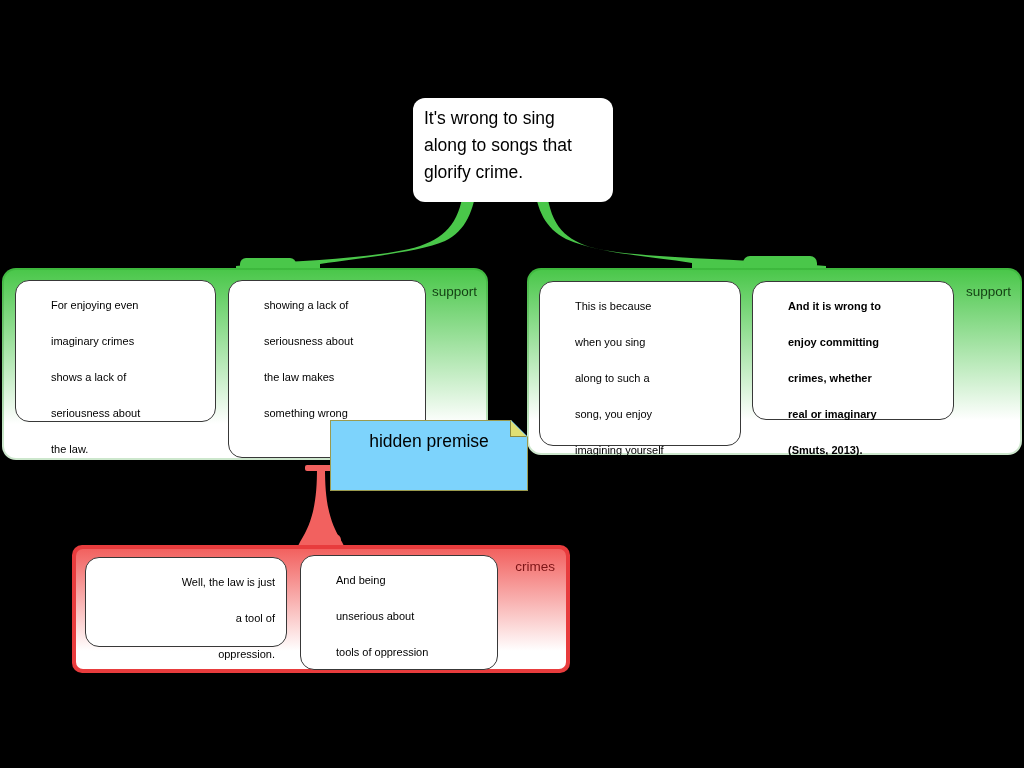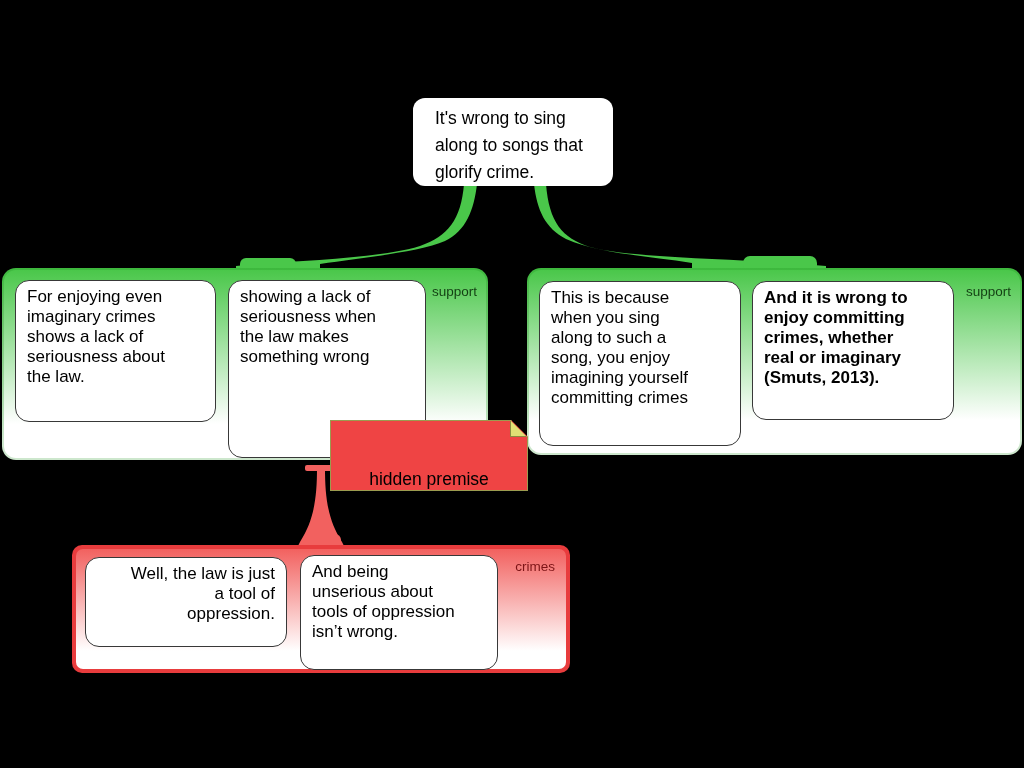--- a/index.html
+++ b/index.html
@@ -3,23 +3,23 @@
 <meta charset="utf-8">
 <style>
   html,body{margin:0;padding:0;background:#000;}
   #canvas{
     position:relative;width:1024px;height:768px;background:#000;overflow:hidden;
     font-family:"Liberation Sans",sans-serif;color:#000;
   }
   #connectors{position:absolute;left:0;top:0;z-index:1;}
   
   .claim-box{
-    position:absolute;left:413px;top:98px;width:200px;height:88px;
+    position:absolute;left:413px;top:98px;width:200px;height:104px;
     background:#ffffff;border-radius:12px;z-index:3;
-    box-sizing:border-box;padding:7px 12px 0 22px;
+    box-sizing:border-box;padding:7px 12px 0 11px;
   }
   .claim-box .txt{font-size:17.5px;line-height:27px;white-space:pre-line;}
   
   .group{position:absolute;z-index:2;box-sizing:border-box;}
   .group-green{
     padding:2px;border-radius:14px;
     background:linear-gradient(180deg,#3db83d 0%,#cde7cd 90%);
   }
   .group-green .group-inner{
     width:100%;height:100%;border-radius:12px;box-sizing:border-box;position:relative;
@@ -39,33 +39,33 @@
     position:absolute;top:15px;right:9px;font-size:13.5px;line-height:14px;
   }
   .group-label.support{color:#133f13;}
   .group-label.oppose{color:#7c1416;top:11px;right:11px;}
   
   .node{
     position:absolute;z-index:3;background:#ffffff;
     border:1.5px solid #383838;border-radius:14px;
     box-sizing:border-box;padding:6px 11px;
   }
-  .node .txt{font-size:17px;line-height:20px;white-space:pre-line;display:block;}
+  .node .txt{font-size:11px;line-height:36px;white-space:pre-line;display:block;margin-left:24px;}
   #node-a{left:15px; top:280px;width:201px;height:142px;}
   #node-b{left:228px;top:280px;width:198px;height:178px;}
   #node-c{left:539px;top:281px;width:202px;height:165px;}
   #node-d{left:752px;top:281px;width:202px;height:139px;font-weight:bold;}
   #node-e{left:85px; top:557px;width:202px;height:90px;text-align:right;}
   #node-f{left:300px;top:555px;width:198px;height:115px;}
   
   .note{
     position:absolute;left:330px;top:420px;width:198px;height:71px;z-index:5;
-    background:#ef4444;border:1px solid #9b9b4f;box-sizing:border-box;
+    background:#7dd3fc;border:1px solid #9b9b4f;box-sizing:border-box;
     clip-path:polygon(0 0,calc(100% - 17px) 0,100% 17px,100% 100%,0 100%);
-    display:flex;align-items:flex-end;justify-content:center;
+    display:flex;align-items:flex-start;justify-content:center;
   }
   .note .txt{font-size:17.5px;font-family:cursive,sans-serif;padding-top:10px;}
   .note-flap{
     position:absolute;top:0;right:0;width:17px;height:17px;z-index:6;
     background:#e0e074;border-left:1px solid #8a8a40;border-bottom:1px solid #8a8a40;
     clip-path:polygon(0 0,100% 100%,0 100%);box-sizing:border-box;
   }
 </style>
 </head>
 <body>
@@ -112,21 +112,21 @@
 
   <div class="node" id="node-a">
     <span class="txt">For enjoying even
 imaginary crimes
 shows a lack of
 seriousness about
 the law.</span>
   </div>
   <div class="node" id="node-b">
     <span class="txt">showing a lack of
-seriousness when
+seriousness about
 the law makes
 something wrong</span>
   </div>
   <div class="node" id="node-c">
     <span class="txt">This is because
 when you sing
 along to such a
 song, you enjoy
 imagining yourself
 committing crimes</span>

